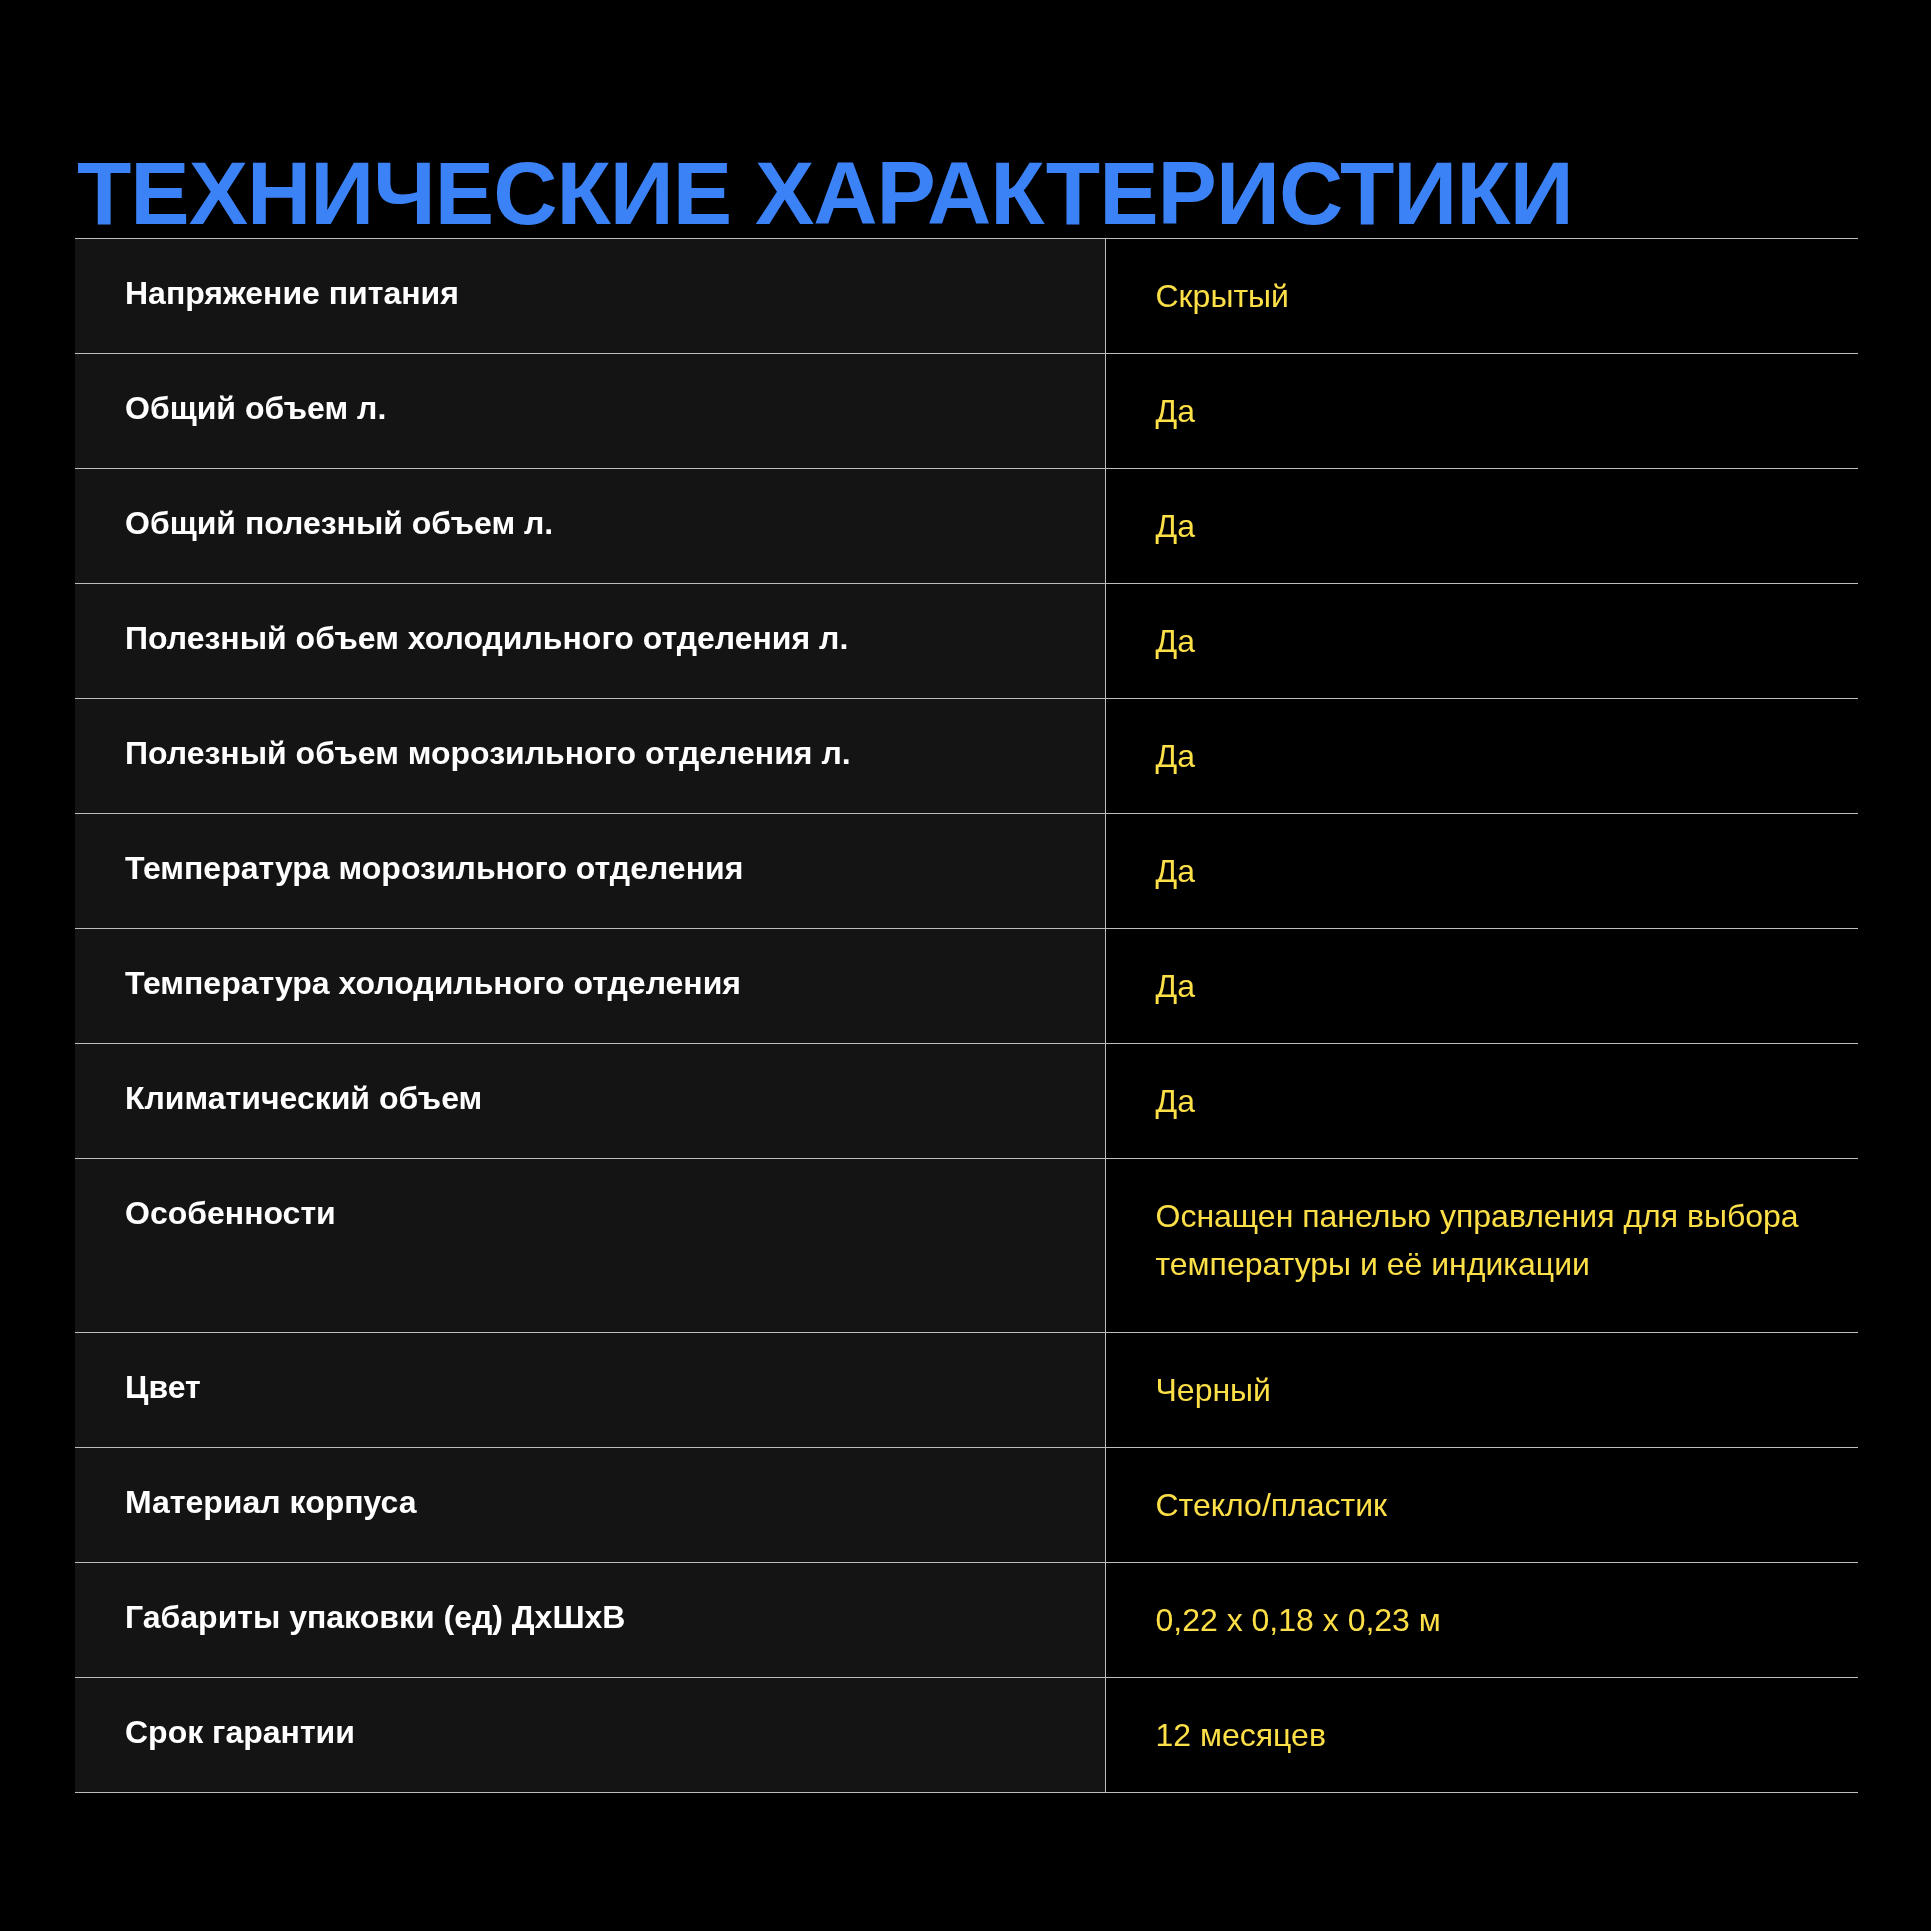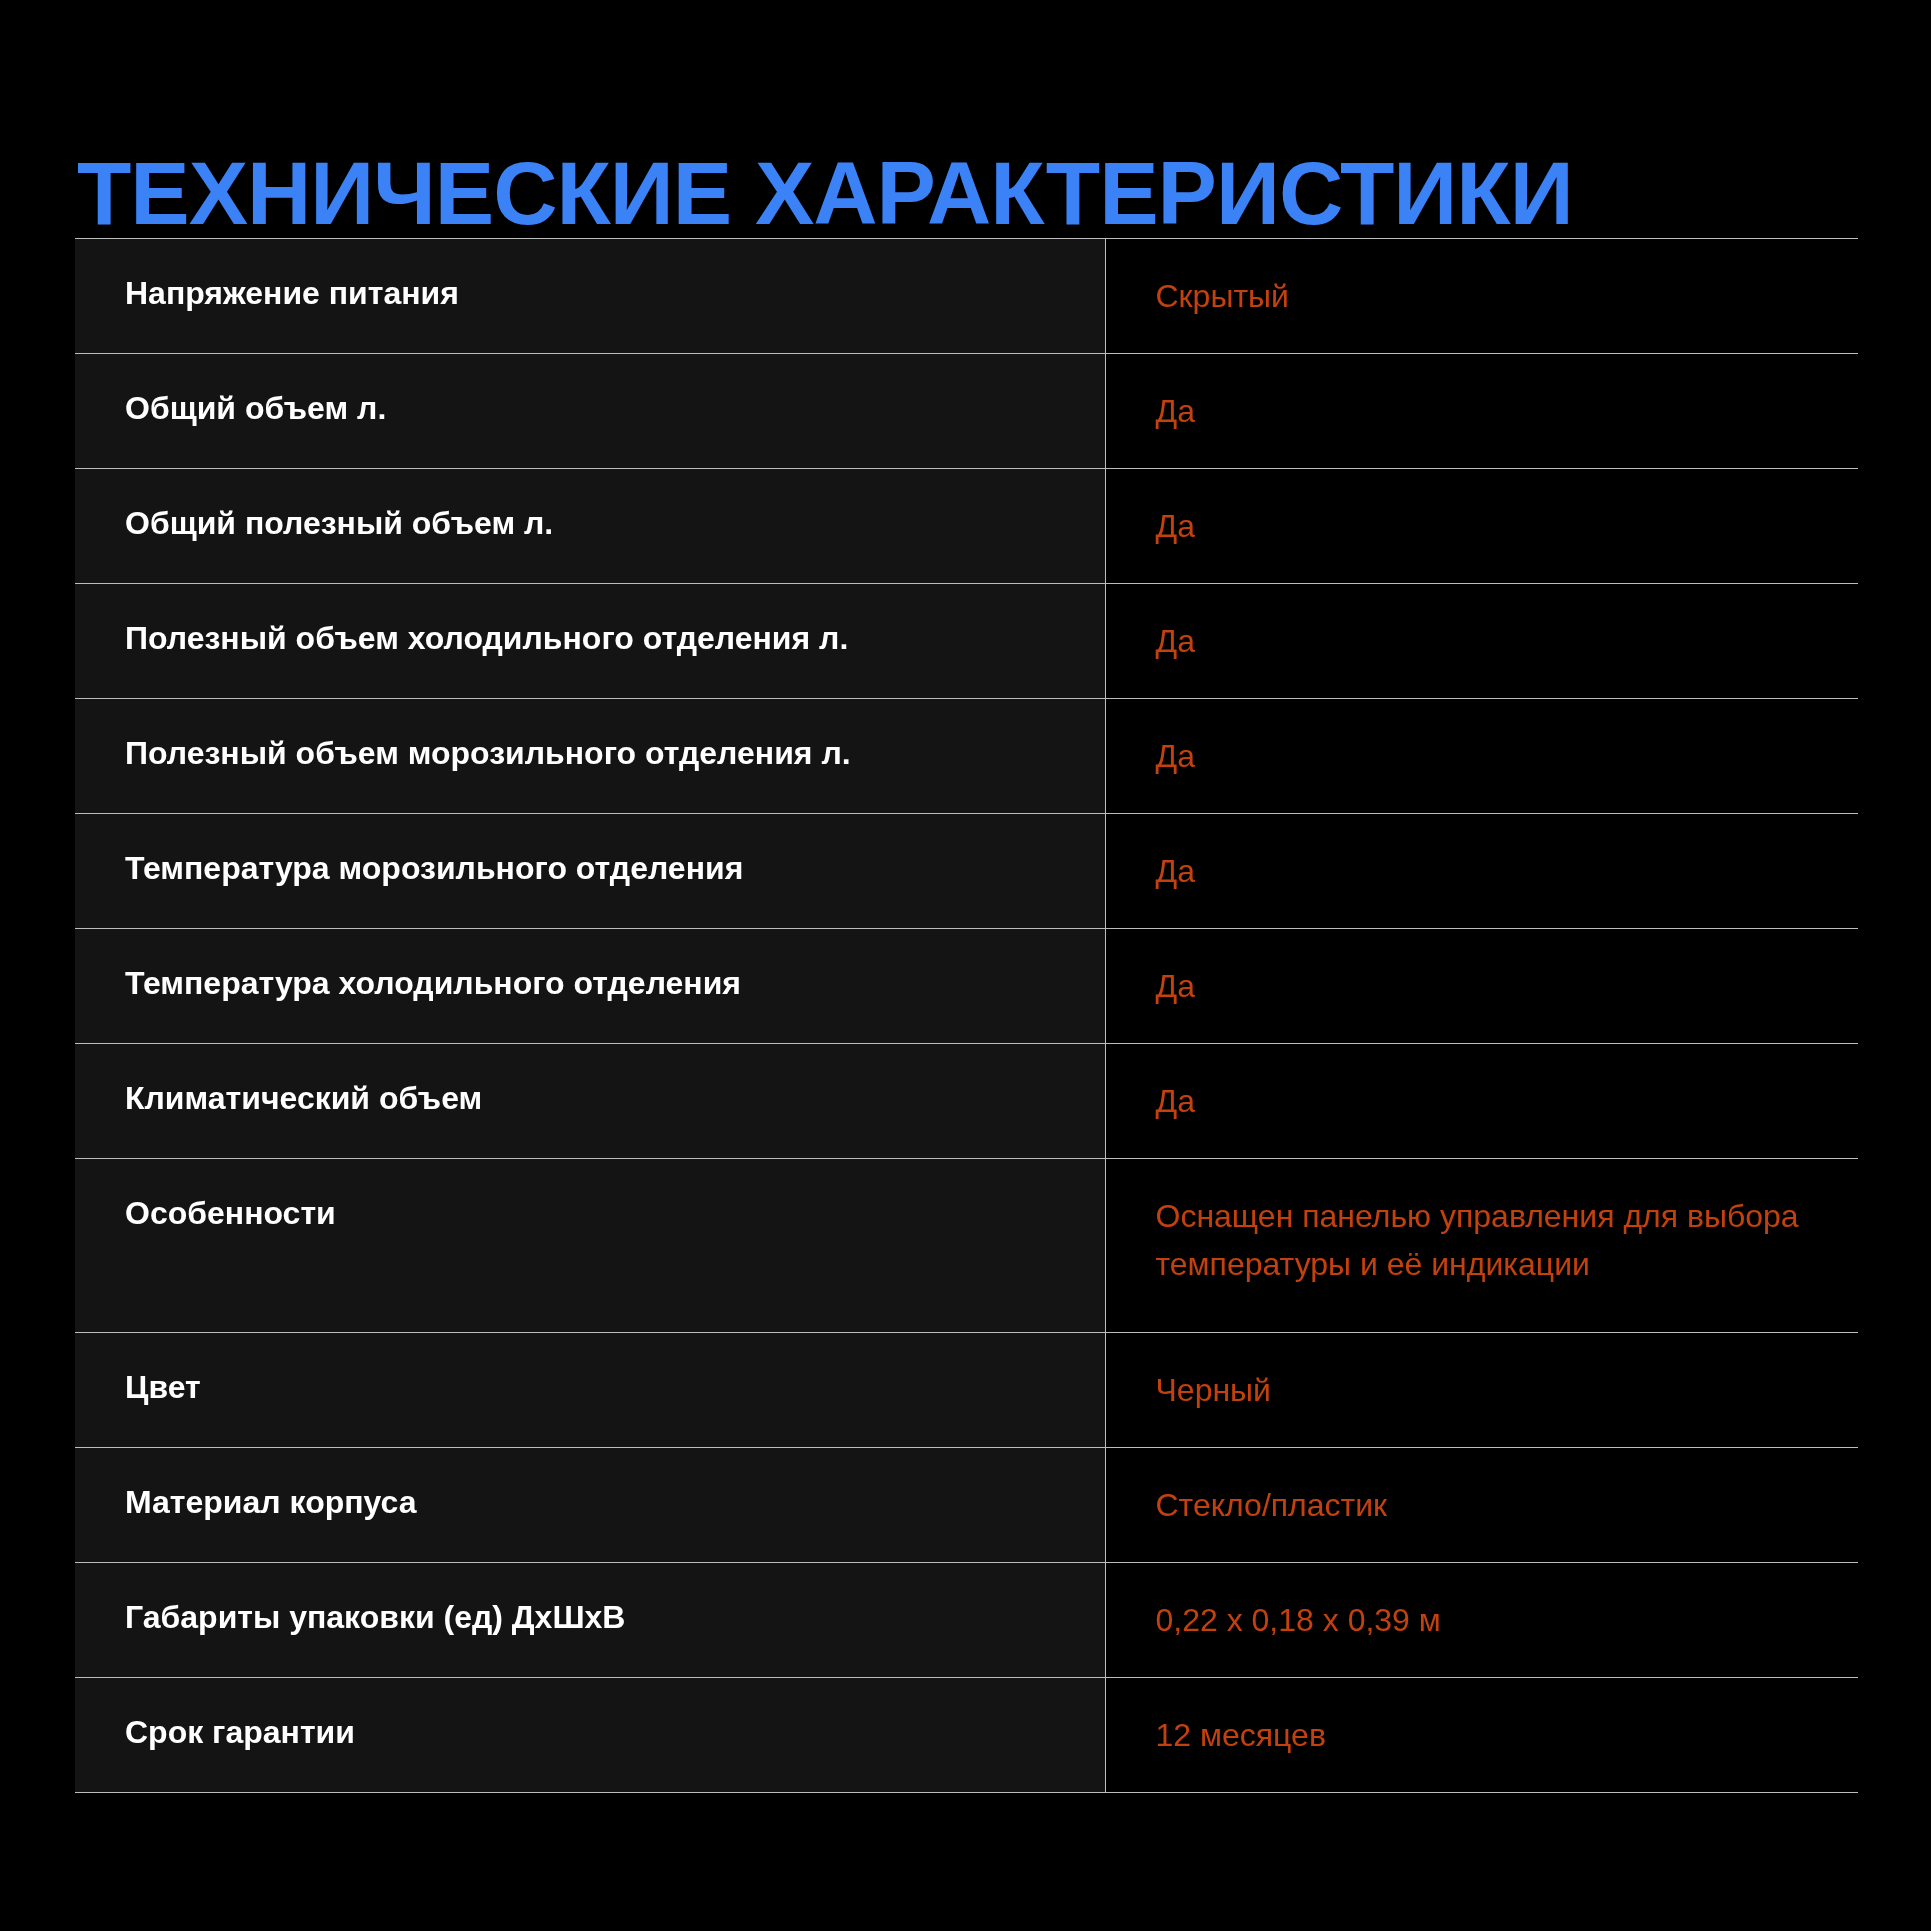--- a/index.html
+++ b/index.html
@@ -59,21 +59,21 @@
     background: #141414;
     color: #ffffff;
     font-size: 32px;
     font-weight: bold;
     padding: 33px 29px 33px 50px;
     border-right: 1.9px solid #bdbdbd;
     line-height: 1.35;
   }
   td.cell-value {
     background: #000000;
-    color: #c2410c;
+    color: #fde047;
     font-size: 32px;
     font-weight: normal;
     padding: 33px 39px 33px 50px;
     line-height: 1.5;
   }
   .tall td.cell-label,
   .tall td.cell-value {
     padding-bottom: 77px;
   }
   .tall td.cell-value {
@@ -144,21 +144,21 @@
         <td class="cell-value">Черный</td>
       </tr>
 
       <tr>
         <td class="cell-label">Материал корпуса</td>
         <td class="cell-value">Стекло/пластик</td>
       </tr>
 
       <tr>
         <td class="cell-label">Габариты упаковки (ед) ДхШхВ</td>
-        <td class="cell-value">0,22 х 0,18 х 0,39 м</td>
+        <td class="cell-value">0,22 х 0,18 х 0,23 м</td>
       </tr>
 
       <tr class="last-row">
         <td class="cell-label">Срок гарантии</td>
         <td class="cell-value">12 месяцев</td>
       </tr>
 
     </tbody>
   </table>
 

